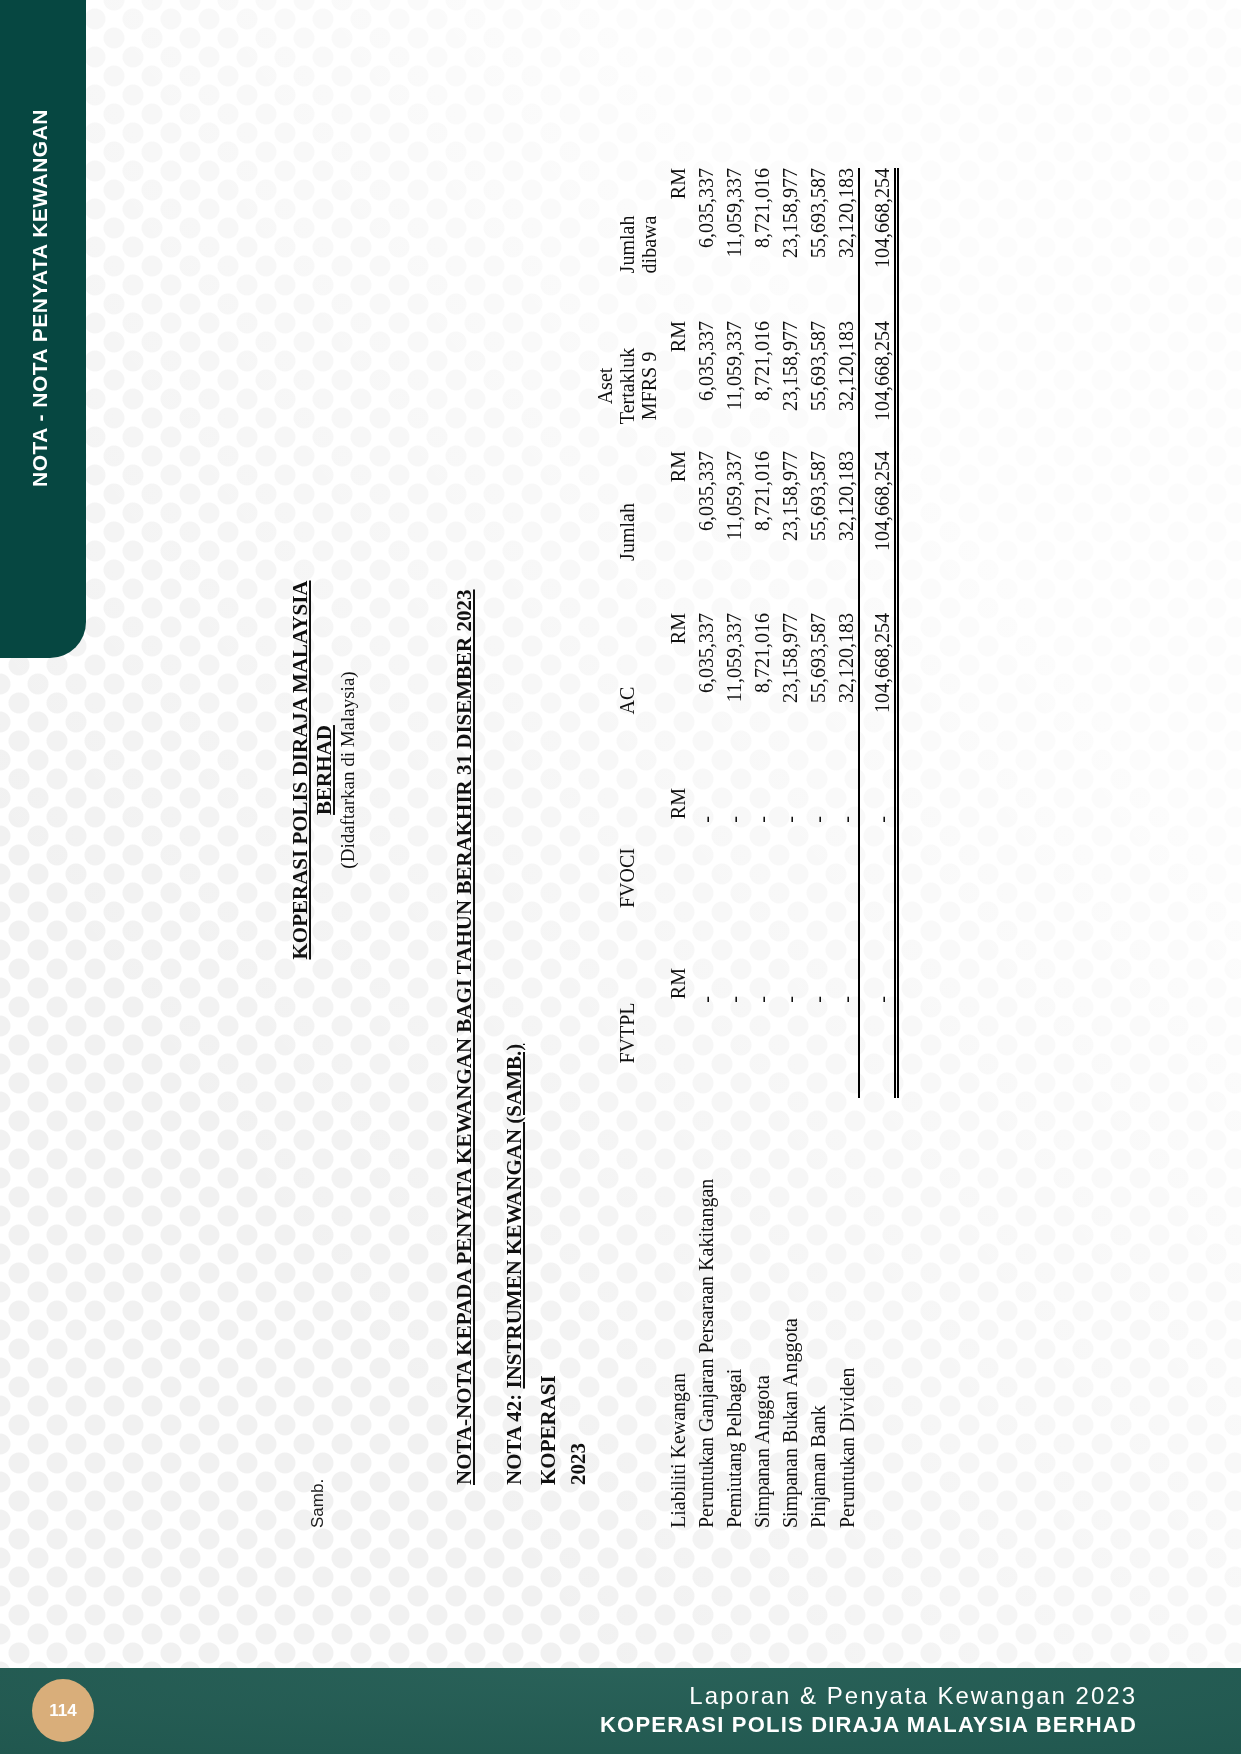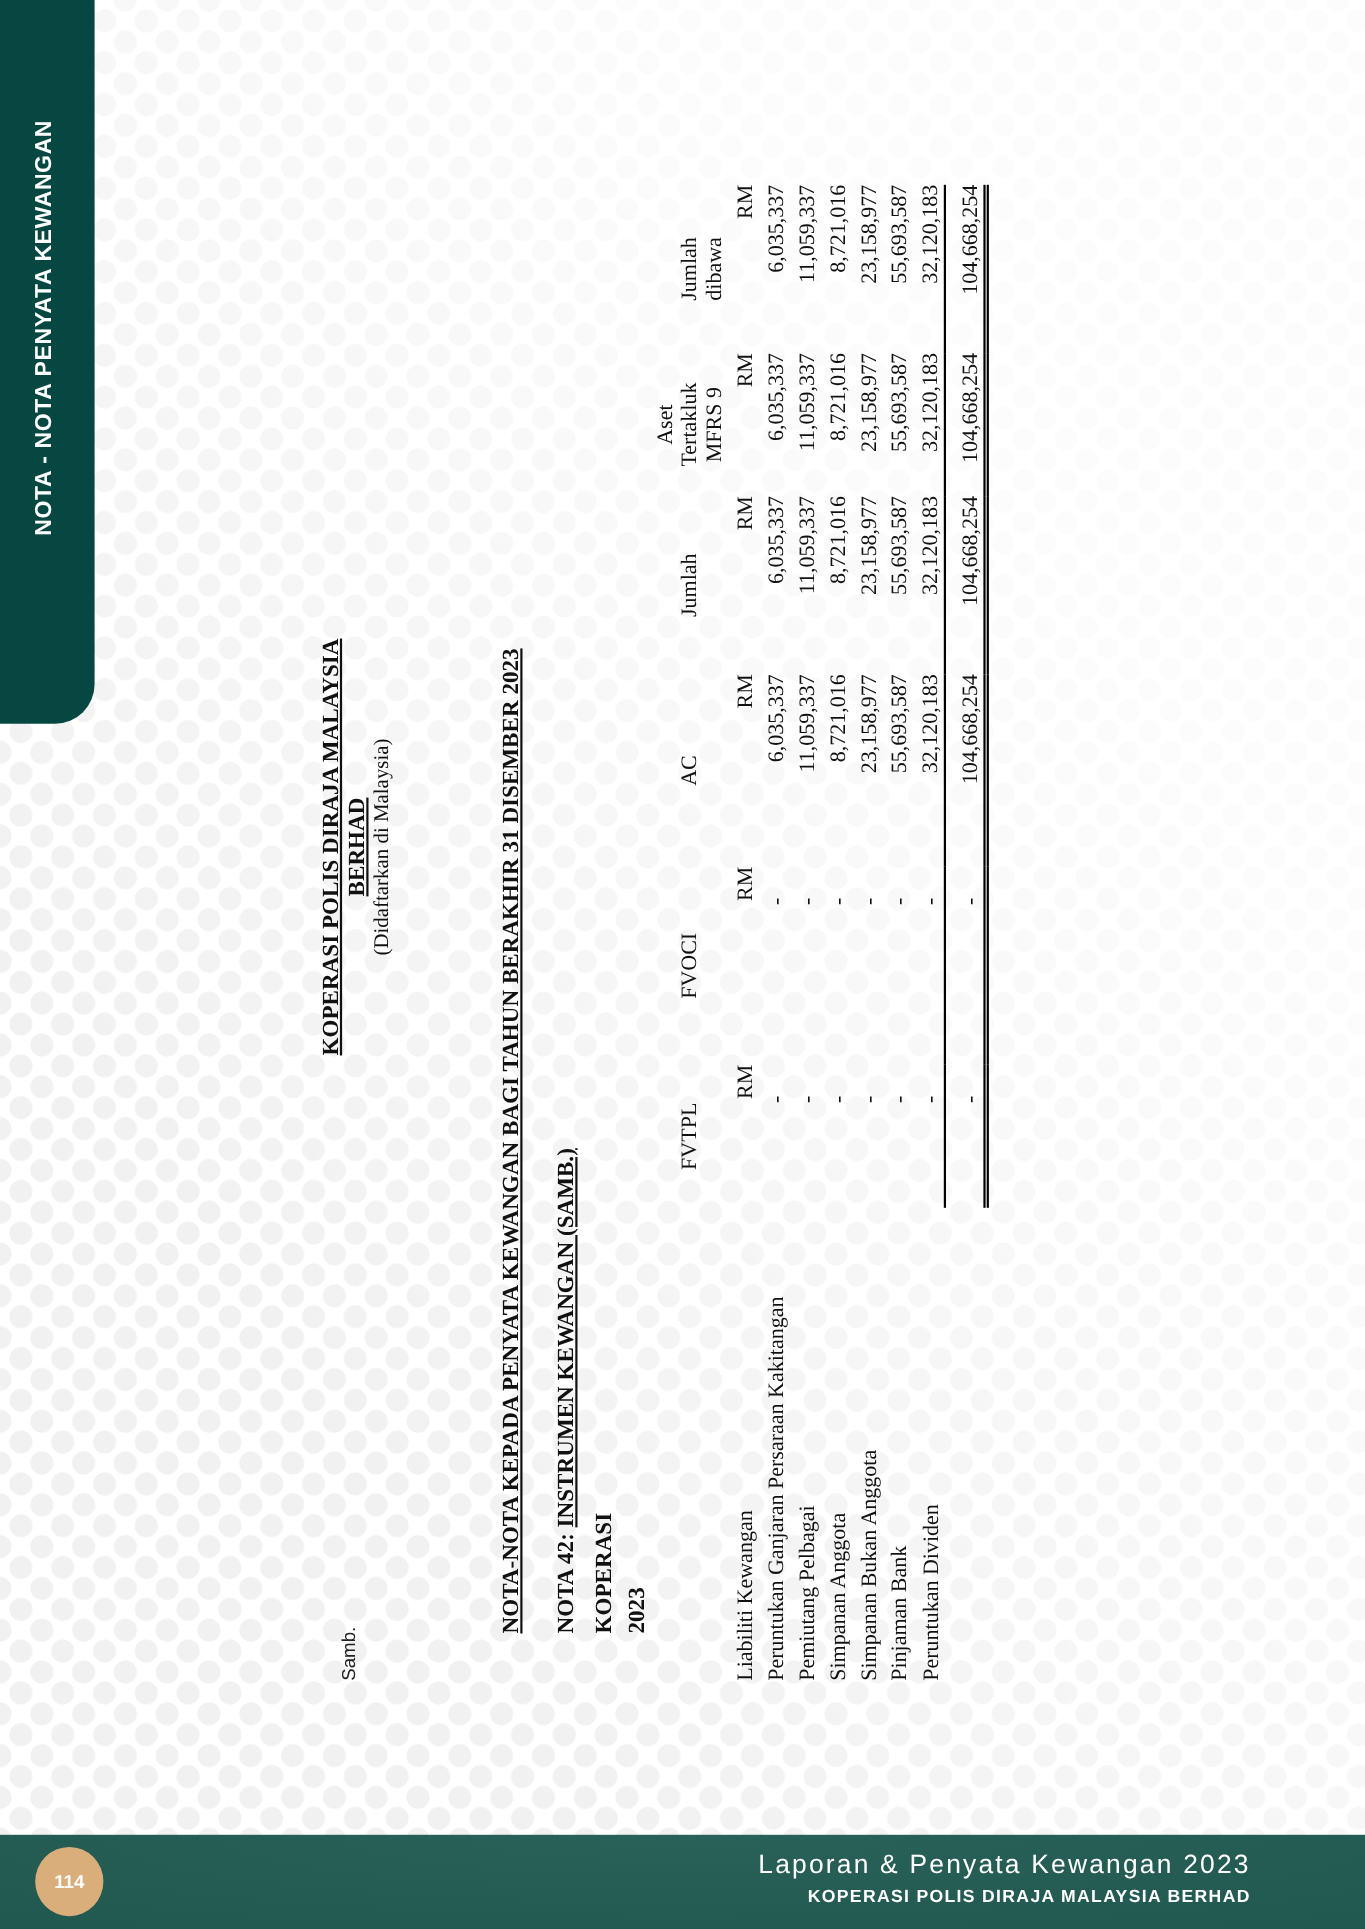--- a/index.html
+++ b/index.html
@@ -88,21 +88,21 @@
     background:#d9ae7a;border-radius:50%;
     display:flex;align-items:center;justify-content:center;
     font-family:"Liberation Sans",sans-serif;
     font-weight:bold;font-size:17px;color:#fff;
   }
   #footer .ftext{
     position:absolute;right:104px;top:14px;text-align:right;
     font-family:"Liberation Sans",sans-serif;color:#fff;white-space:nowrap;
   }
   #footer .l1{font-size:24px;letter-spacing:2px;line-height:28px;font-weight:normal;}
-  #footer .l2{font-size:16px;letter-spacing:1.2px;line-height:30px;font-weight:bold;}
+  #footer .l2{font-size:22px;letter-spacing:1.2px;line-height:30px;font-weight:bold;}
 </style>
 </head>
 <body>
 
 <div id="page">
   <div id="dots"></div>
   <div id="dots-fade"></div>
 
   <div id="sidebar" style="background: rgb(6, 71, 65);">
     <div class="vtext">NOTA - NOTA PENYATA KEWANGAN</div>

